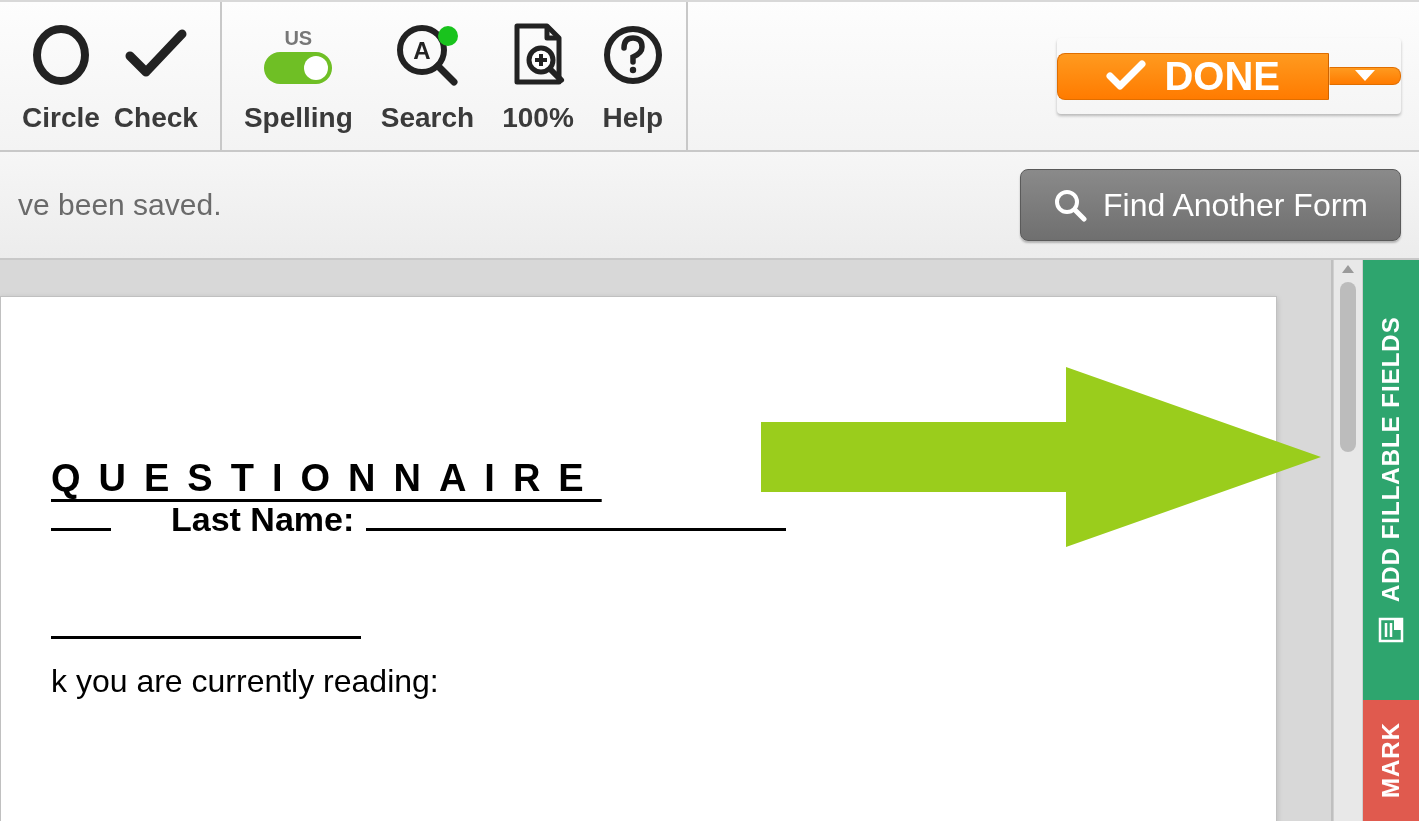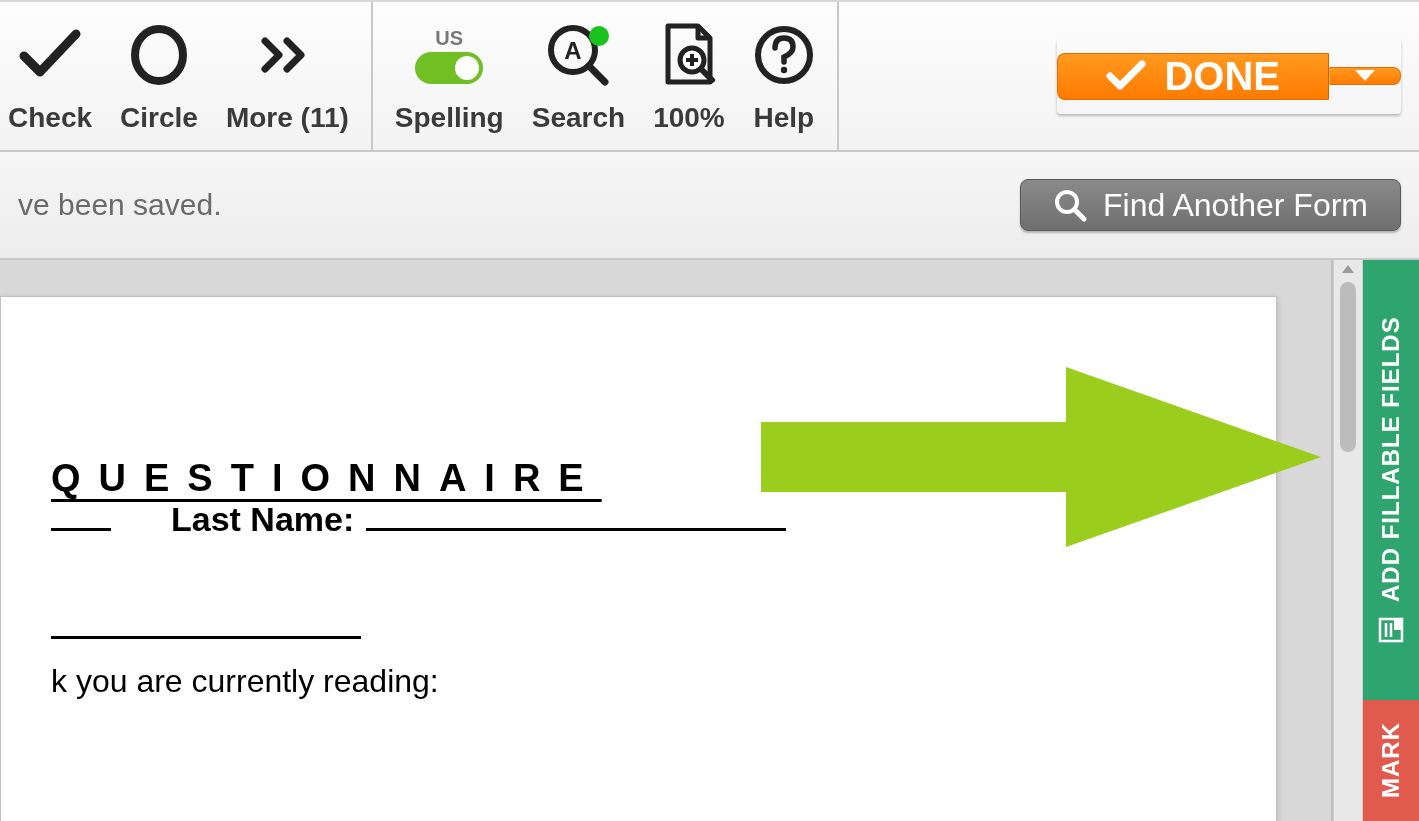--- a/index.html
+++ b/index.html
@@ -84,21 +84,21 @@
     background: linear-gradient(#f6f6f6, #ececec);
     border-bottom: 2px solid #c8c8c8;
     display: flex; align-items: center;
     padding: 4px 18px;
     color: #6a6a6a; font-size: 30px;
   }
   .statusbar .left { flex: 1; overflow: hidden; white-space: nowrap; }
   .find-form-btn {
     background: linear-gradient(#8a8a8a, #6f6f6f);
     color: #fff; font-size: 32px;
-    height: 52px; padding: 0 32px;
+    height: 72px; padding: 0 32px;
     border-radius: 8px; display: flex; align-items: center; gap: 16px;
     border: 1px solid #5a5a5a;
     box-shadow: 0 2px 2px rgba(0,0,0,0.25);
     cursor: pointer;
   }
   
   
   .workspace {
     display: flex; height: calc(821px - 152px - 108px);
     background: #d8d8d8;
@@ -161,44 +161,35 @@
   }
   .tab-green { background: #2ea56e; height: 440px; }
   .tab-red { background: #e05a4e; flex: 1; }
   .side-tab .tab-icon { transform: rotate(90deg); }
 </style>
 </head>
 <body>
 
 <div class="toolbar">
   <div class="tool-group">
+    <div class="tool-btn">
+      <div class="icon-holder">
+        <svg width="60" height="60" viewBox="0 0 60 60">
+            <ellipse cx="30" cy="30" rx="24" ry="26" stroke="#222" stroke-width="8" fill="none"></ellipse>
+          </svg>
+      </div>
+      <div class="label">Circle</div>
+    </div>
     <div class="tool-btn" style="padding-left:0;">
       <div class="icon-holder">
         <svg width="64" height="54" viewBox="0 0 64 54">
             <path d="M6 28 L22 44 L58 6" stroke="#222" stroke-width="9" fill="none" stroke-linecap="round" stroke-linejoin="round"></path>
           </svg>
       </div>
       <div class="label">Check</div>
-    </div>
-    <div class="tool-btn">
-      <div class="icon-holder">
-        <svg width="60" height="60" viewBox="0 0 60 60">
-            <ellipse cx="30" cy="30" rx="24" ry="26" stroke="#222" stroke-width="8" fill="none"></ellipse>
-          </svg>
-      </div>
-      <div class="label">Circle</div>
-    </div>
-    <div class="tool-btn">
-      <div class="icon-holder">
-        <svg width="56" height="40" viewBox="0 0 56 40">
-            <path d="M6 6 L20 20 L6 34" stroke="#222" stroke-width="7" fill="none" stroke-linecap="round" stroke-linejoin="round"></path>
-            <path d="M28 6 L42 20 L28 34" stroke="#222" stroke-width="7" fill="none" stroke-linecap="round" stroke-linejoin="round"></path>
-          </svg>
-      </div>
-      <div class="label">More (11)</div>
     </div>
   </div>
 
   <div class="tool-group">
     <div class="tool-btn">
       <div class="icon-holder" style="flex-direction:column;">
         <div class="us-label">US</div>
         <div class="toggle"></div>
       </div>
       <div class="label">Spelling</div>

